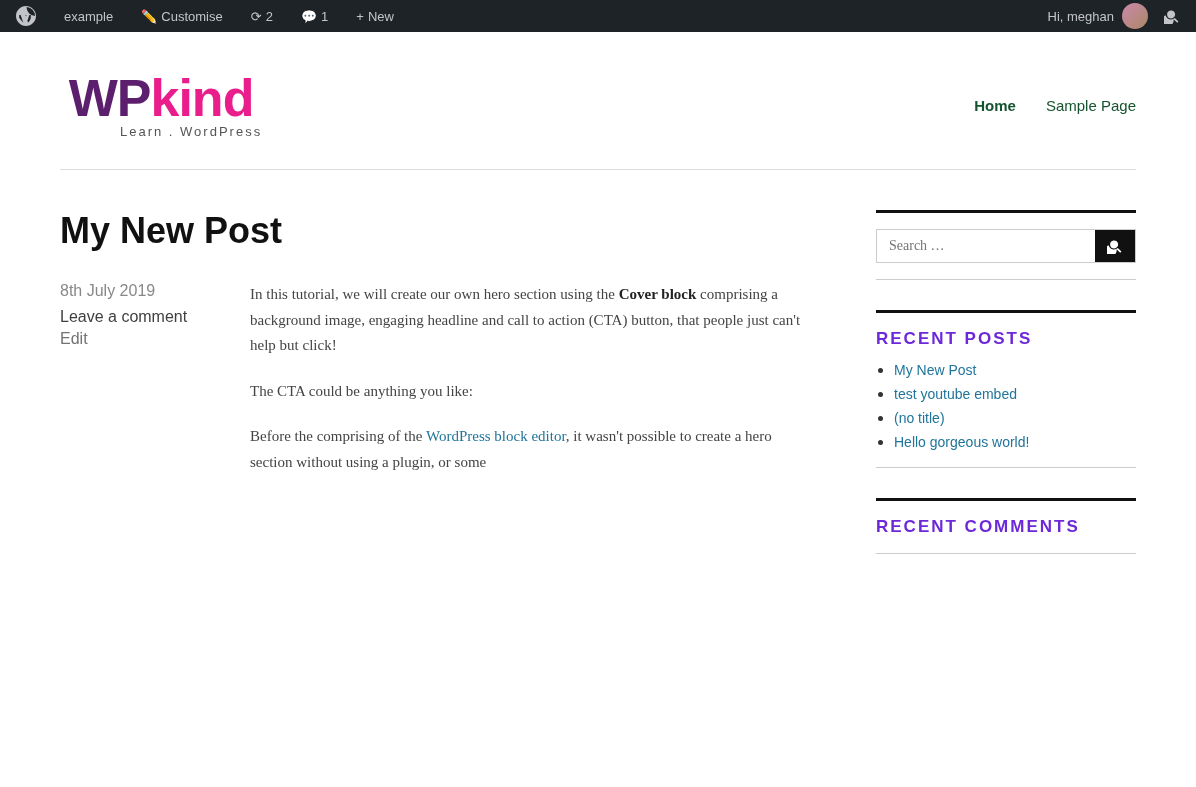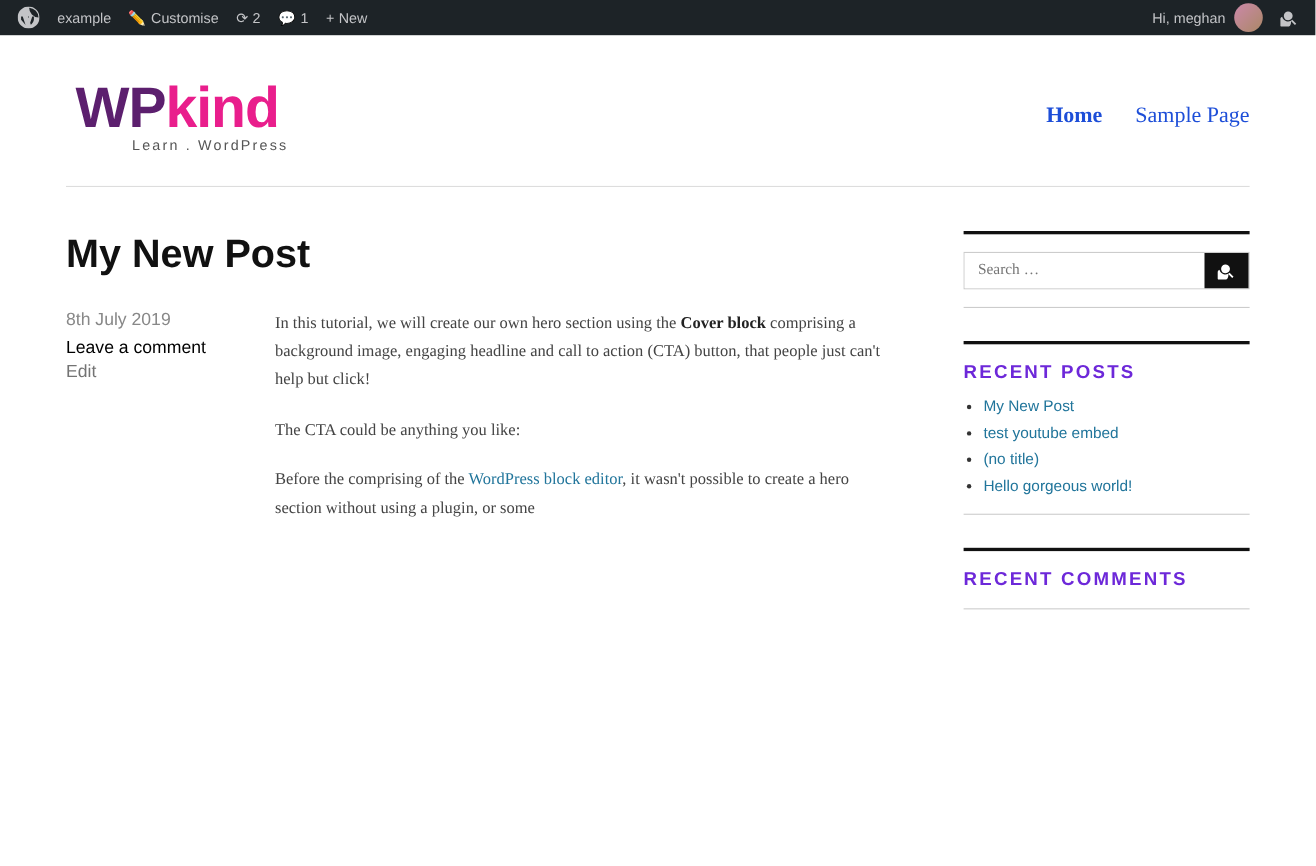--- a/index.html
+++ b/index.html
@@ -8,21 +8,21 @@
     
     #admin-bar {
       background: #1d2327;
       color: #c3c4c7;
       height: 32px;
       display: flex;
       align-items: center;
       padding: 0 8px;
       font-family: -apple-system, BlinkMacSystemFont, 'Segoe UI', sans-serif;
       font-size: 13px;
-      gap: 0;
+      gap: 12px;
       position: relative;
     }
     .admin-bar-item {
       display: flex;
       align-items: center;
       padding: 0 8px;
       height: 32px;
       color: #c3c4c7;
       cursor: pointer;
       gap: 4px;
@@ -79,23 +79,23 @@
     .logo-wrapper { display: flex; flex-direction: column; align-items: center; }
 
     
     .site-nav {
       display: flex;
       gap: 30px;
       align-items: center;
     }
     .site-nav a {
       text-decoration: none;
-      font-family: Liberation Serif, serif;
-      font-size: 20px;
-      color: #1d4ed8;
+      font-family: Liberation Sans, sans-serif;
+      font-size: 15px;
+      color: #14532d;
     }
     .site-nav a.active { font-weight: 700; }
 
     
     .header-divider {
       border: none;
       border-top: 1px solid #ddd;
       margin: 0 60px;
     }
 
@@ -118,21 +118,21 @@
     }
 
     .post-meta-sidebar {
       float: left;
       width: 170px;
       margin-right: 20px;
       font-size: 16px;
       font-family: -apple-system, BlinkMacSystemFont, 'Segoe UI', sans-serif;
     }
     .post-meta-date { color: #888; margin-bottom: 8px; }
-    .post-meta-link { color: #000000; text-decoration: none; display: block; margin-bottom: 4px; }
+    .post-meta-link { color: #404040; text-decoration: none; display: block; margin-bottom: 4px; }
     .post-meta-edit { color: #737373; text-decoration: none; display: block; }
 
     .post-body {
       margin-left: 190px;
       font-size: 15px;
       line-height: 1.7;
       color: #444;
       font-family: Georgia, serif;
     }
     .post-body p { margin-bottom: 20px; }

